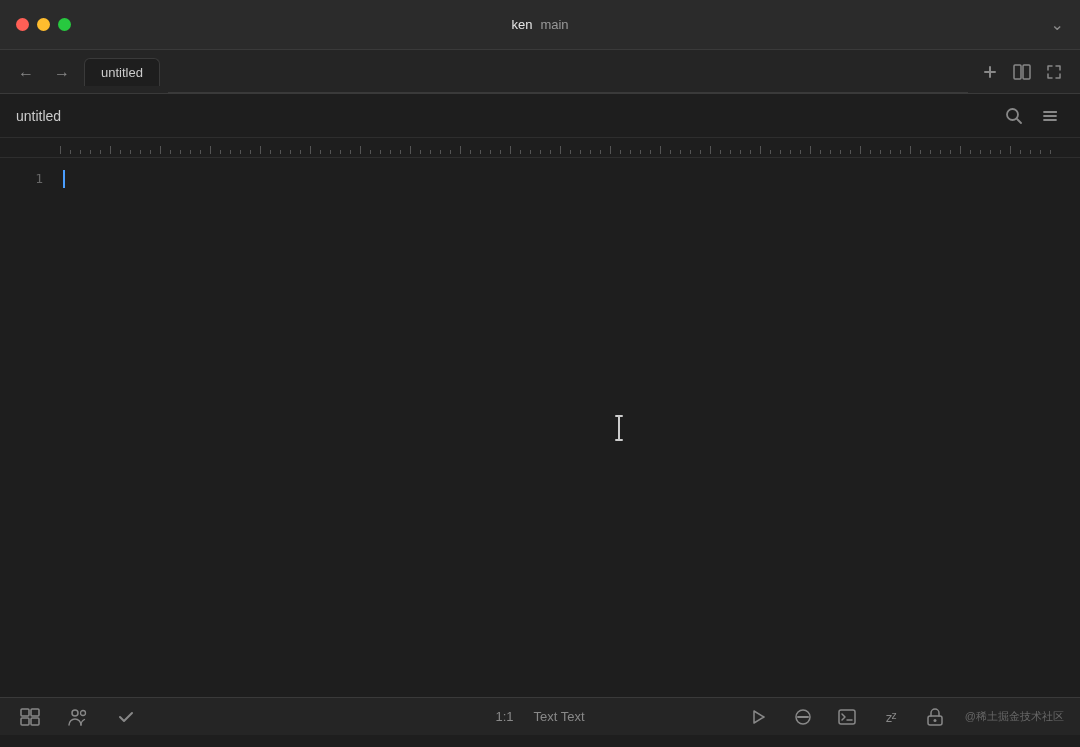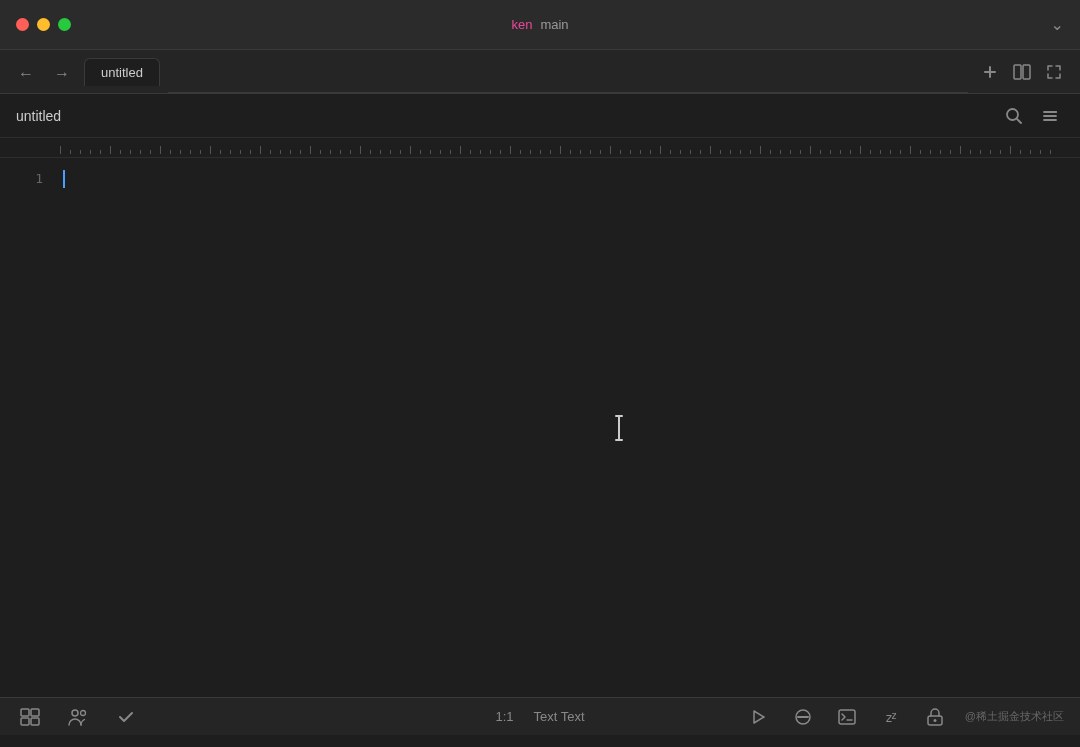--- a/index.html
+++ b/index.html
@@ -58,21 +58,21 @@
       left: 50%;
       transform: translateX(-50%);
       display: flex;
       gap: 8px;
       align-items: center;
       font-size: 13px;
       color: #999;
     }
 
     .title-bar-text .app-name {
-      color: #ec4899;
+      color: #e5e5e5;
       font-weight: 500;
       text-align: center;
     }
 
     .title-bar-chevron {
       position: absolute;
       right: 16px;
       color: #888;
       font-size: 16px;
     }

